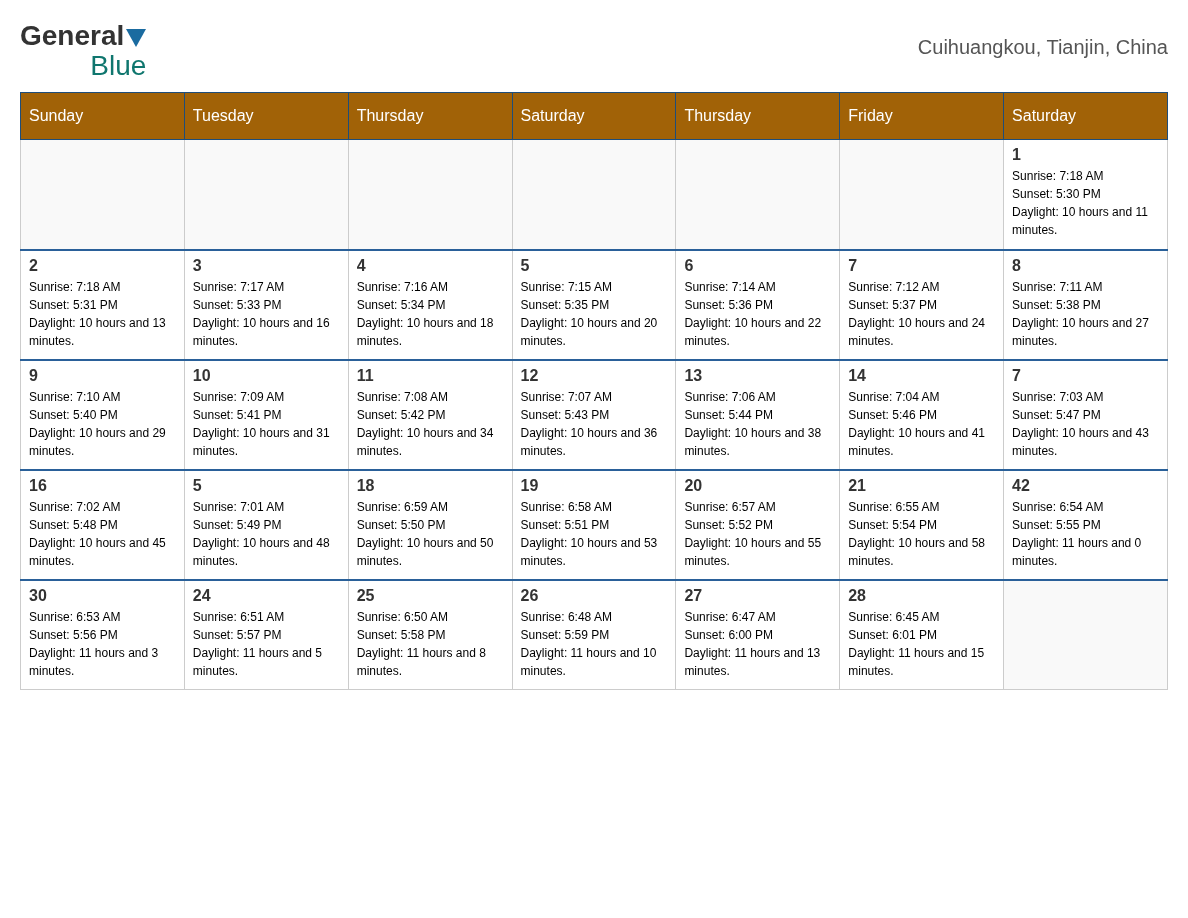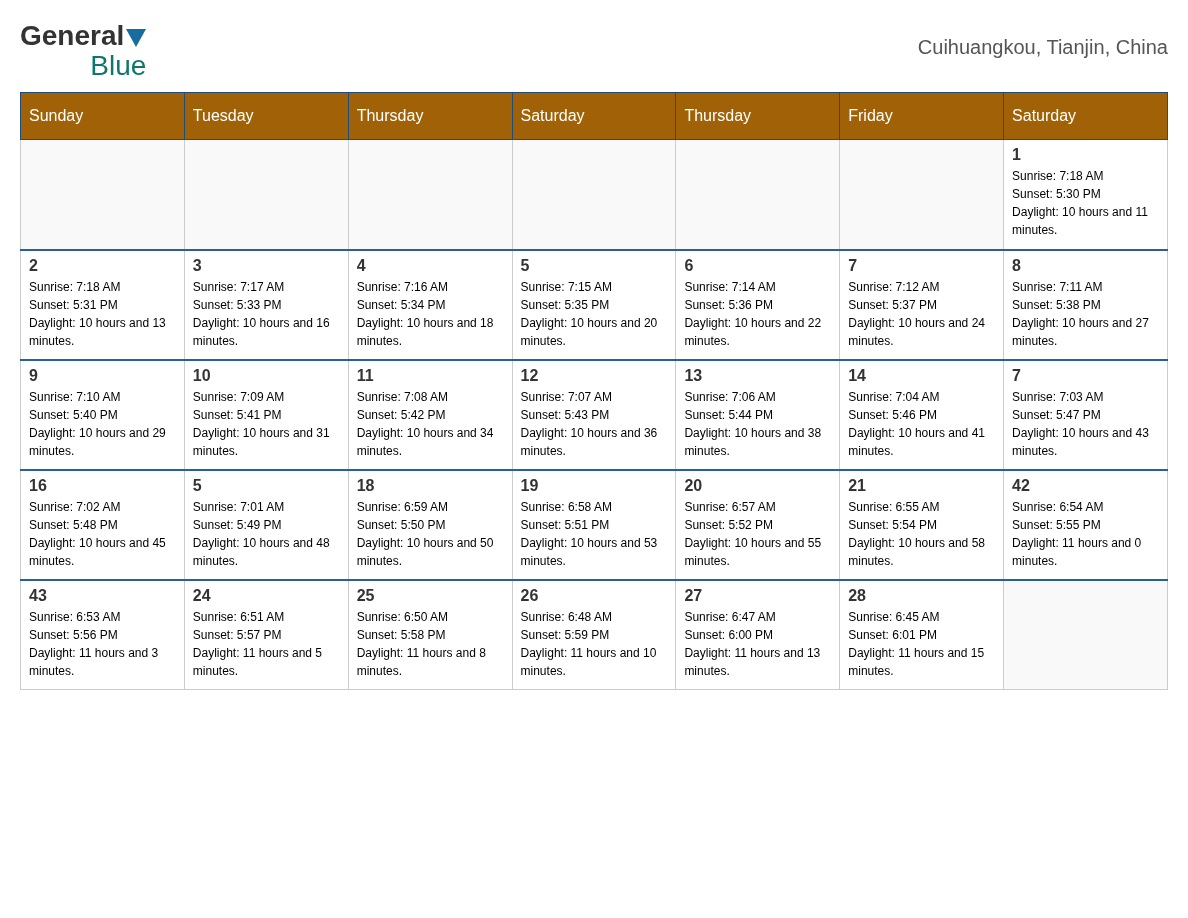--- a/index.html
+++ b/index.html
@@ -232,21 +232,21 @@
           <span class="day-number">21</span>
           <div class="day-info">Sunrise: 6:55 AM<br>Sunset: 5:54 PM<br>Daylight: 10 hours and 58 minutes.</div>
         </td>
         <td>
           <span class="day-number">42</span>
           <div class="day-info">Sunrise: 6:54 AM<br>Sunset: 5:55 PM<br>Daylight: 11 hours and 0 minutes.</div>
         </td>
       </tr>
       <tr class="week-row">
         <td>
-          <span class="day-number">43</span>
+          <span class="day-number">30</span>
           <div class="day-info">Sunrise: 6:53 AM<br>Sunset: 5:56 PM<br>Daylight: 11 hours and 3 minutes.</div>
         </td>
         <td>
           <span class="day-number">24</span>
           <div class="day-info">Sunrise: 6:51 AM<br>Sunset: 5:57 PM<br>Daylight: 11 hours and 5 minutes.</div>
         </td>
         <td>
           <span class="day-number">25</span>
           <div class="day-info">Sunrise: 6:50 AM<br>Sunset: 5:58 PM<br>Daylight: 11 hours and 8 minutes.</div>
         </td>

